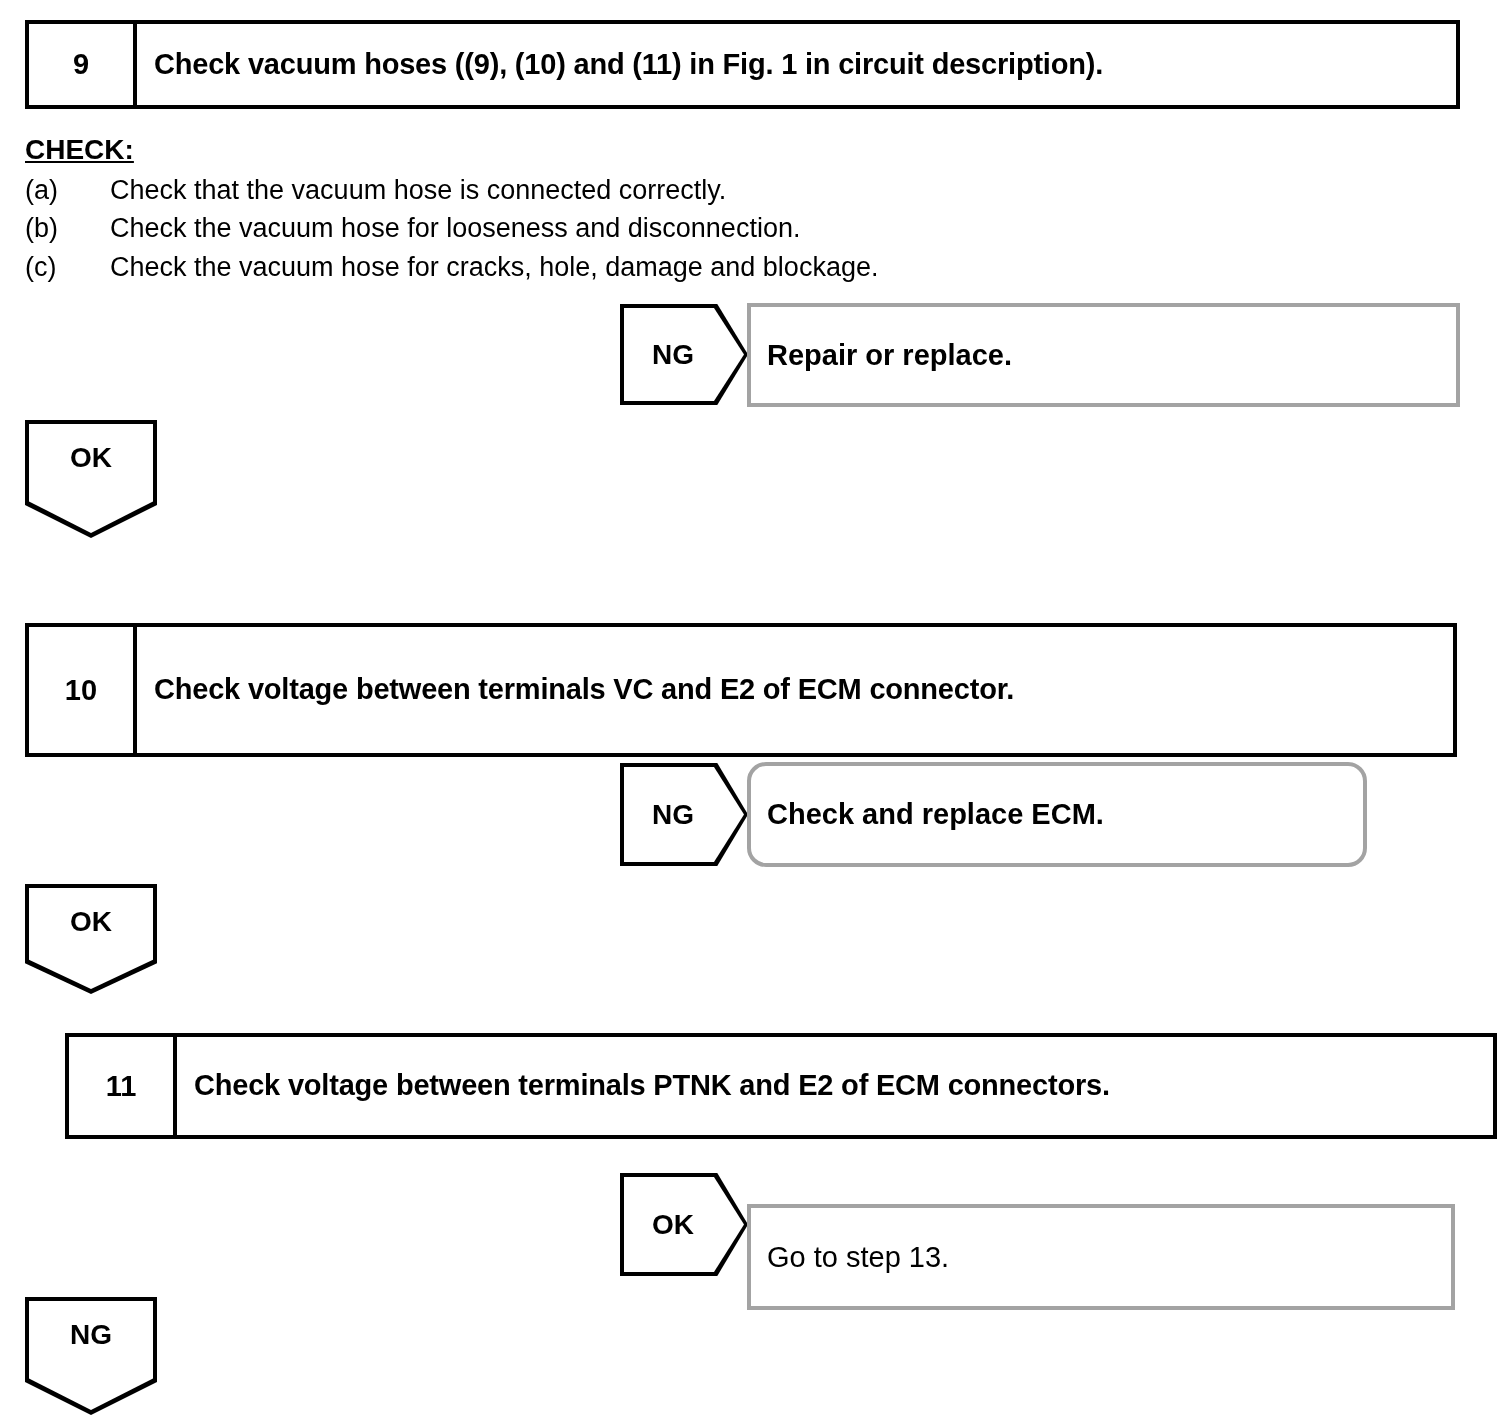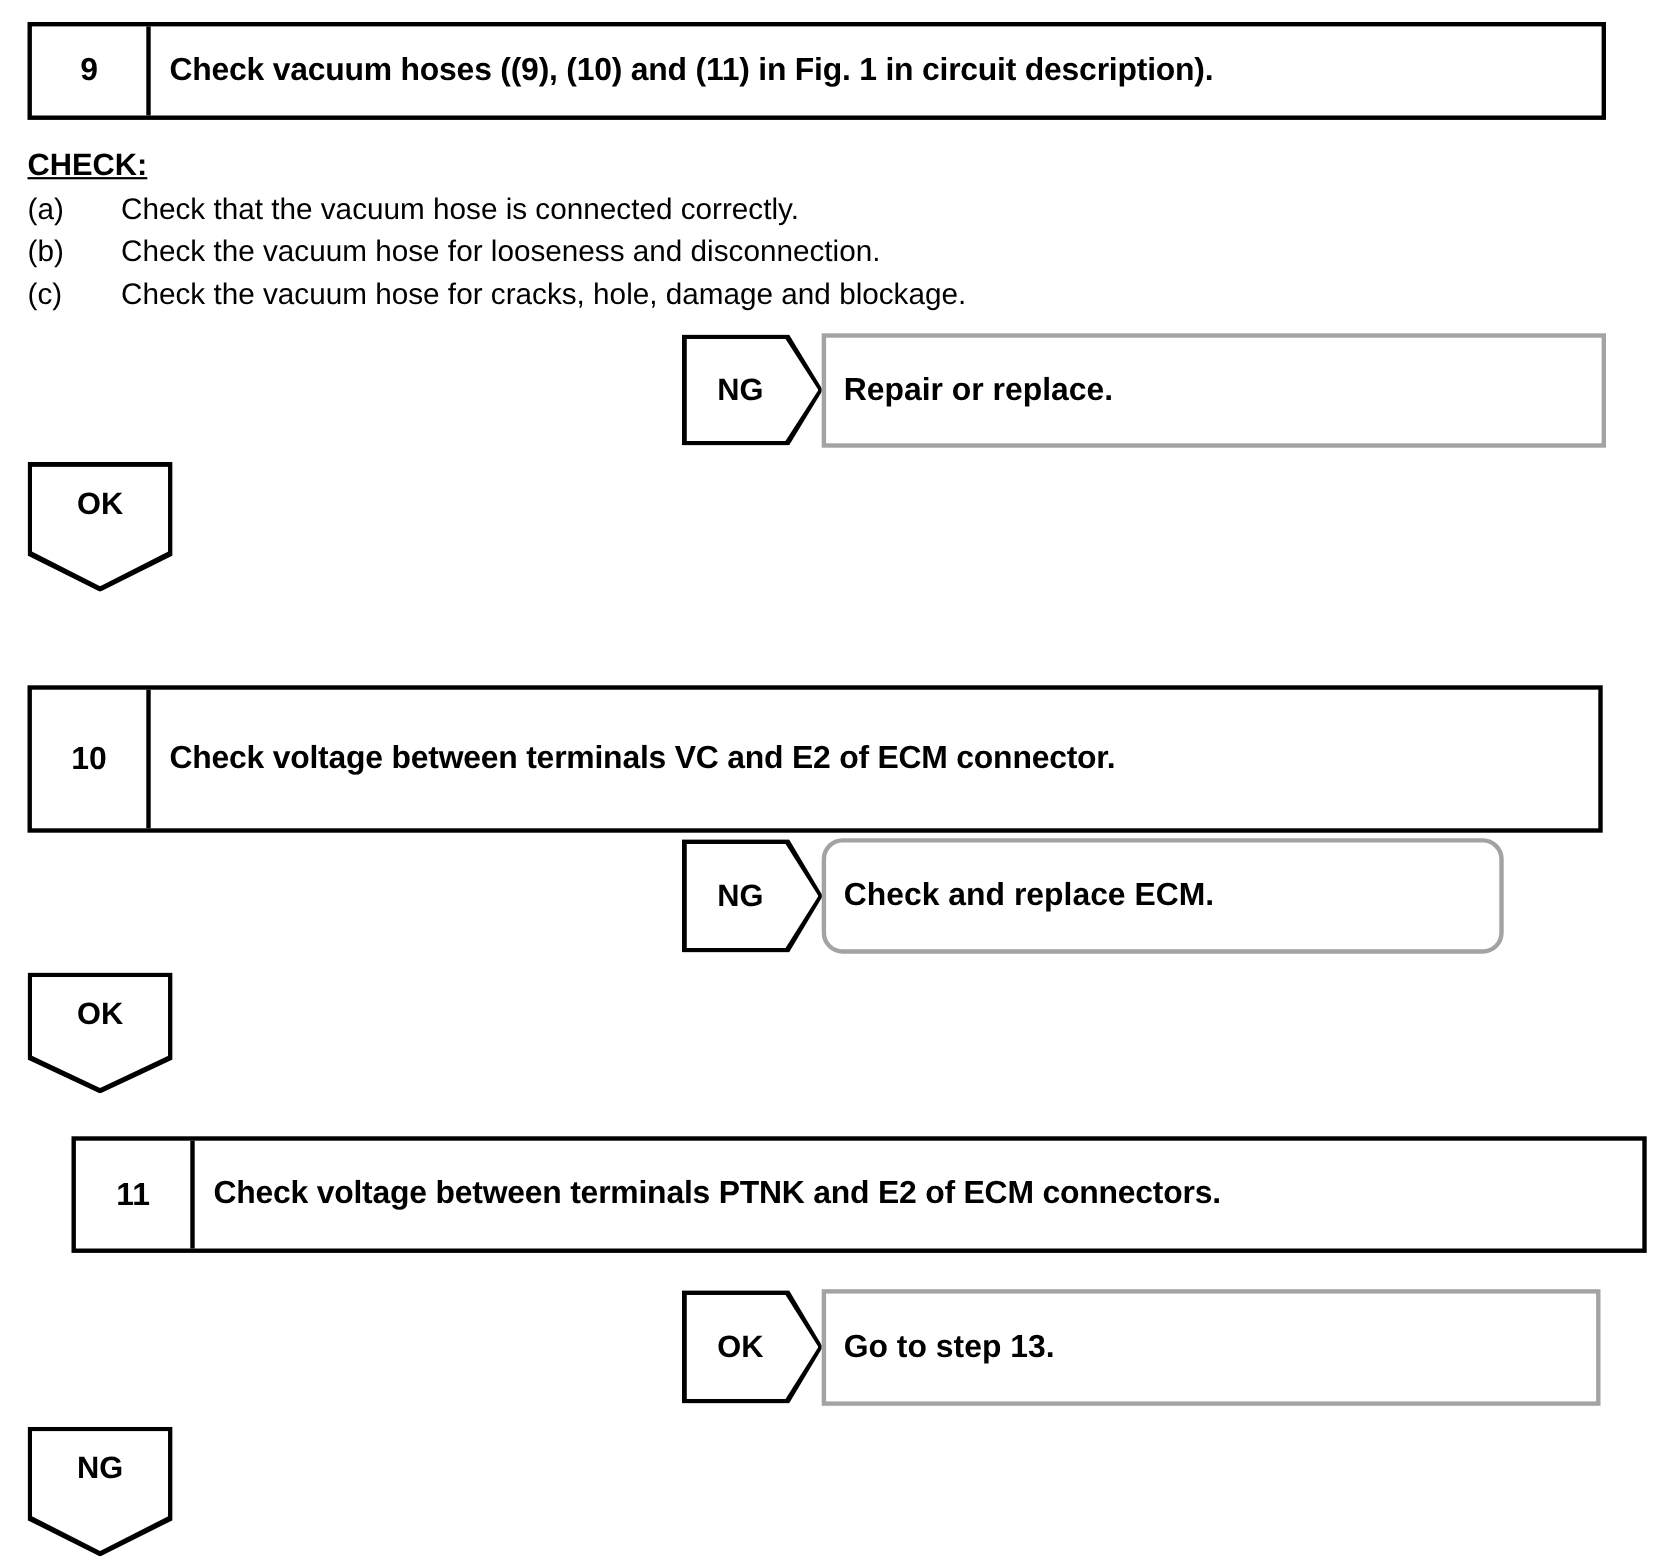--- a/index.html
+++ b/index.html
@@ -138,21 +138,22 @@
     border: 4px solid #a3a3a3;
     background: #fff;
     box-sizing: border-box;
     display: flex;
     align-items: center;
     padding-left: 16px;
     font-weight: bold;
     font-size: 29px;
   }
   .result-box.plain {
-    font-weight: bold;
+    font-weight: normal;
+    margin-top: 32px;
   }
 </style>
 </head>
 <body>
 
 <div class="step-box" style="left:25px; top:20px; width:1435px; height:89px;">
   <div class="step-num">9</div>
   <div class="step-title">Check vacuum hoses ((9), (10) and (11) in Fig. 1 in circuit description).</div>
 </div>
 

